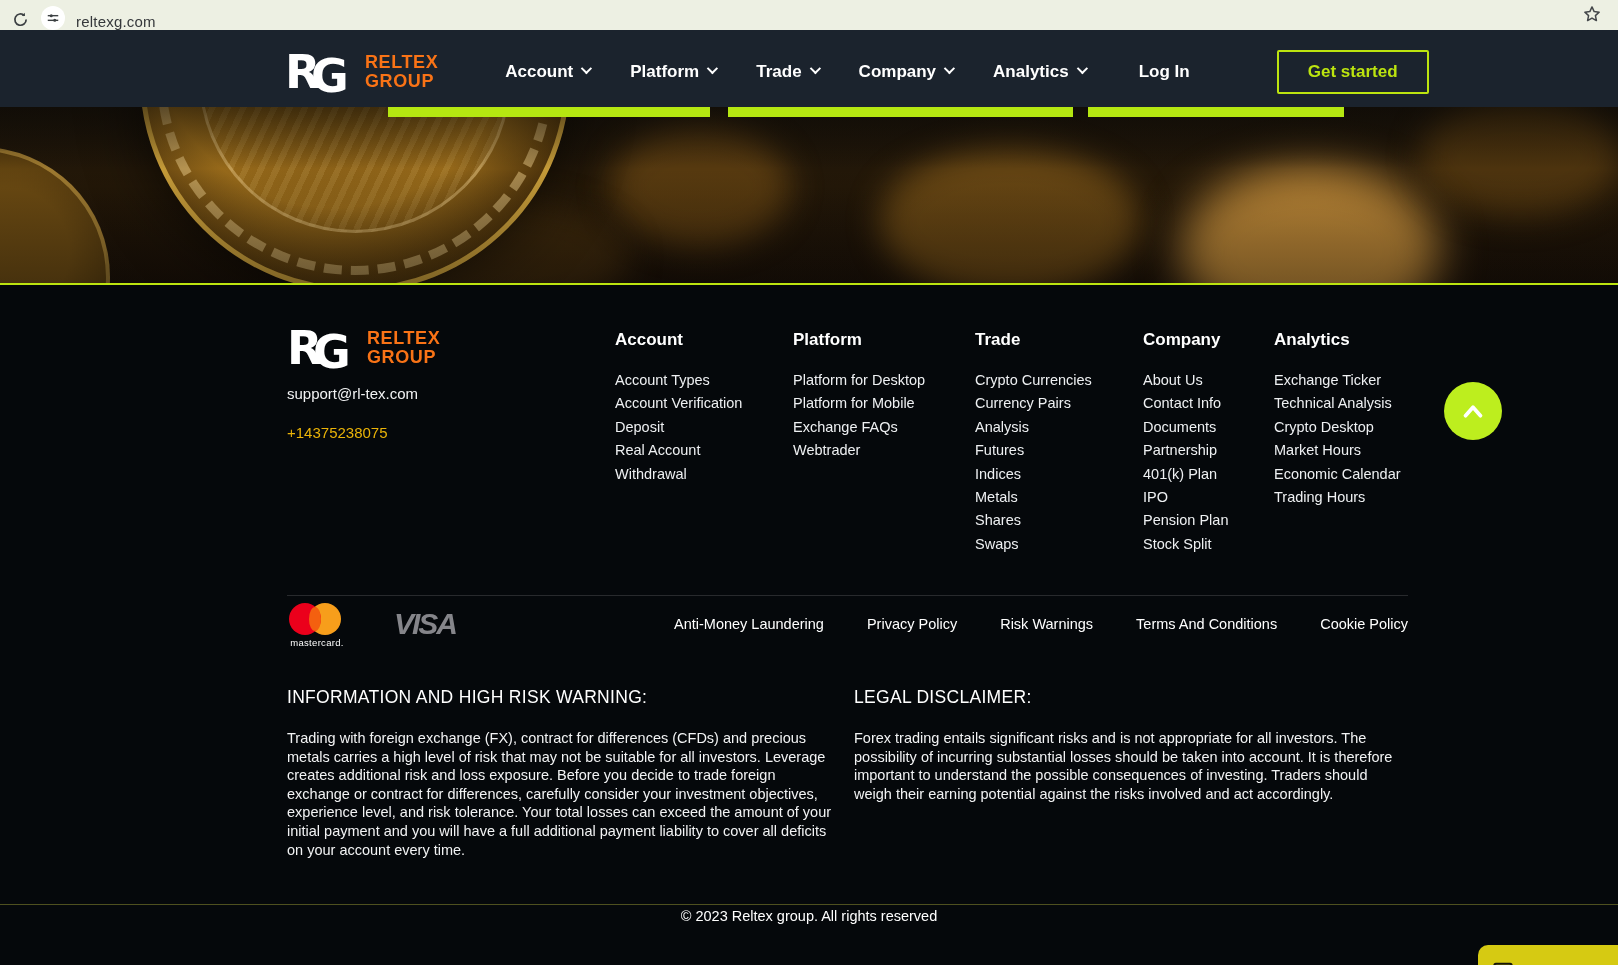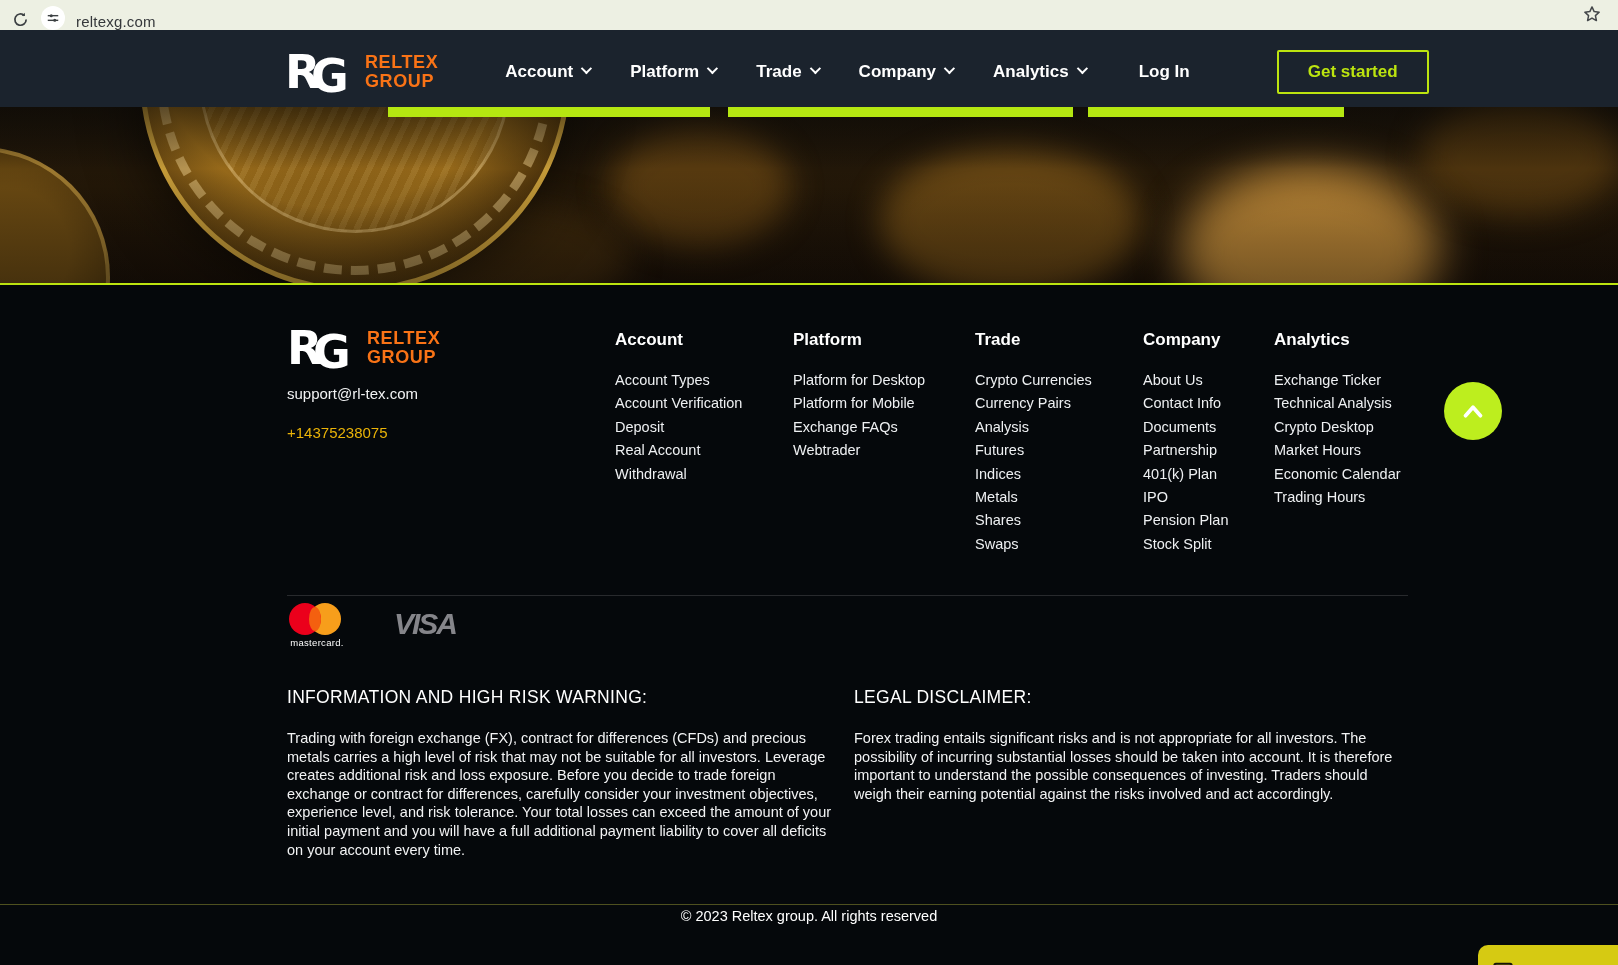--- a/index.html
+++ b/index.html
@@ -244,20 +244,27 @@
     <div class="f-divider"></div>
 
     <div class="pay-legal-row">
       <div class="mc">
         <div class="mc-org"></div>
           <div class="mc-red"></div>
           <div class="mc-lens"></div>
         <div class="mc-label">mastercard.</div>
       </div>
       <div class="visa">VISA</div>
+      <div class="legal-links">
+          <div class="legal-link">Anti-Money Laundering</div>
+          <div class="legal-link">Privacy Policy</div>
+          <div class="legal-link">Risk Warnings</div>
+          <div class="legal-link">Terms And Conditions</div>
+          <div class="legal-link">Cookie Policy</div>
+        </div>
     </div>
 
     <div class="txt-block tb-left">
       <h2>INFORMATION AND HIGH RISK WARNING:</h2>
       <p>Trading with foreign exchange (FX), contract for differences (CFDs) and precious metals carries a high level of risk that may not be suitable for all investors. Leverage creates additional risk and loss exposure. Before you decide to trade foreign exchange or contract for differences, carefully consider your investment objectives, experience level, and risk tolerance. Your total losses can exceed the amount of your initial payment and you will have a full additional payment liability to cover all deficits on your account every time.</p>
     </div>
     <div class="txt-block tb-right">
       <h2>LEGAL DISCLAIMER:</h2>
       <p>Forex trading entails significant risks and is not appropriate for all investors. The possibility of incurring substantial losses should be taken into account. It is therefore important to understand the possible consequences of investing. Traders should weigh their earning potential against the risks involved and act accordingly.</p>
     </div>

